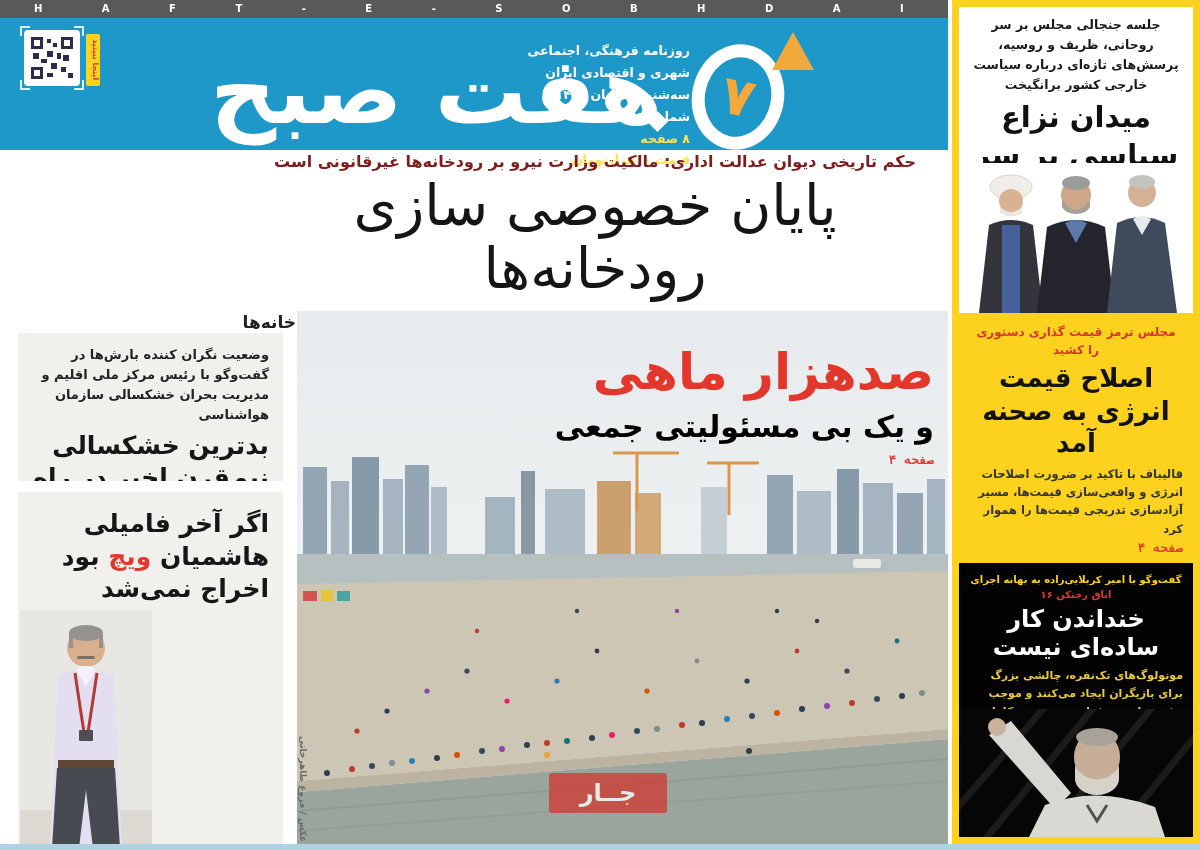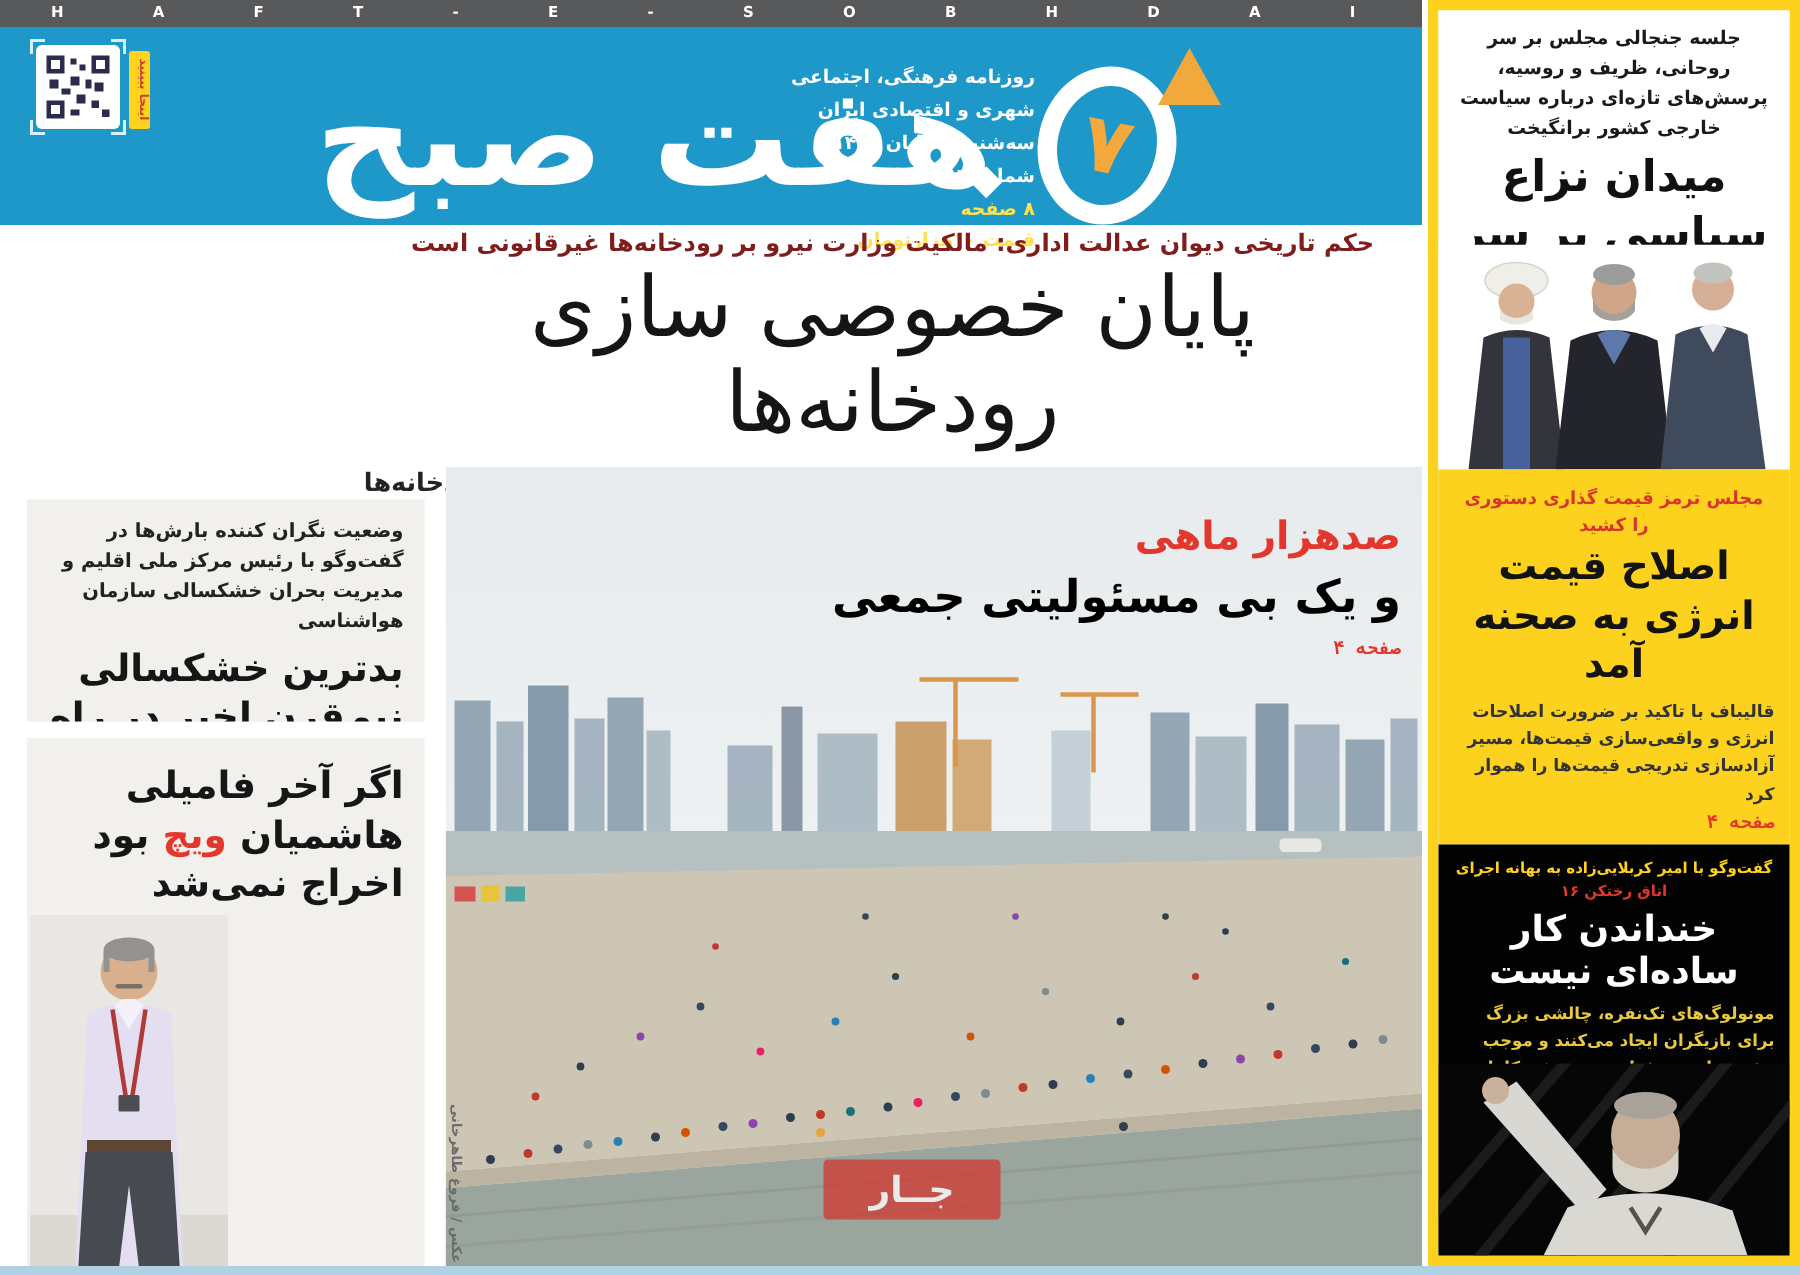--- a/index.html
+++ b/index.html
@@ -65,21 +65,21 @@
                     text-align:right; direction:rtl; }
   #mayeli-photo { position:absolute; left:2px; bottom:0; width:132px; height:238px; }
 
   
   #photo-block { left:297px; top:311px; width:651px; height:537px; overflow:hidden; }
   #lake-svg { position:absolute; left:0; top:0; width:651px; height:537px; }
   #photo-overlay { position:absolute; right:14px; top:18px; width:390px;
                    text-align:right; direction:rtl; }
   #photo-overlay .kicker { font-size:15px; font-weight:bold; color:#101010;
                            line-height:1.8; }
-  #photo-overlay .hl-red { font-size:26px; font-weight:900; color:#e3372d;
+  #photo-overlay .hl-red { font-size:50px; font-weight:900; color:#e3372d;
                            margin-top:14px; }
   #photo-overlay .hl-black { font-size:30px; font-weight:900; color:#000000;
                              margin-top:8px;text-align:right; }
   #photo-credit { position:absolute; left:1px; bottom:6px; writing-mode:vertical-rl;
                   font-size:9px; color:#6b6b6b; font-weight:bold; letter-spacing:1px; }
 
   
   #right-col { left:952px; top:0; width:248px; height:844px; background:#fff;
                border:7px solid #fcd21e; }
   .rc-sec { position:relative; width:234px; direction:rtl; }

